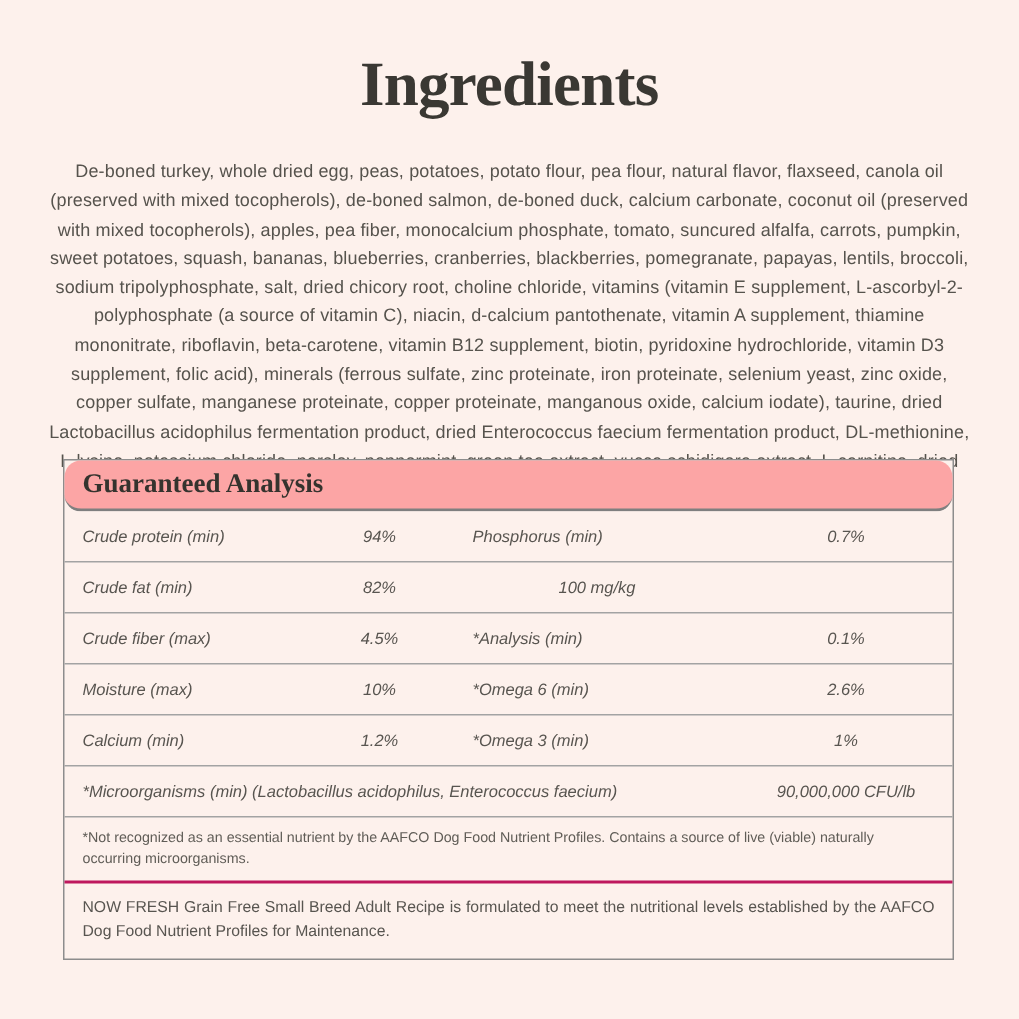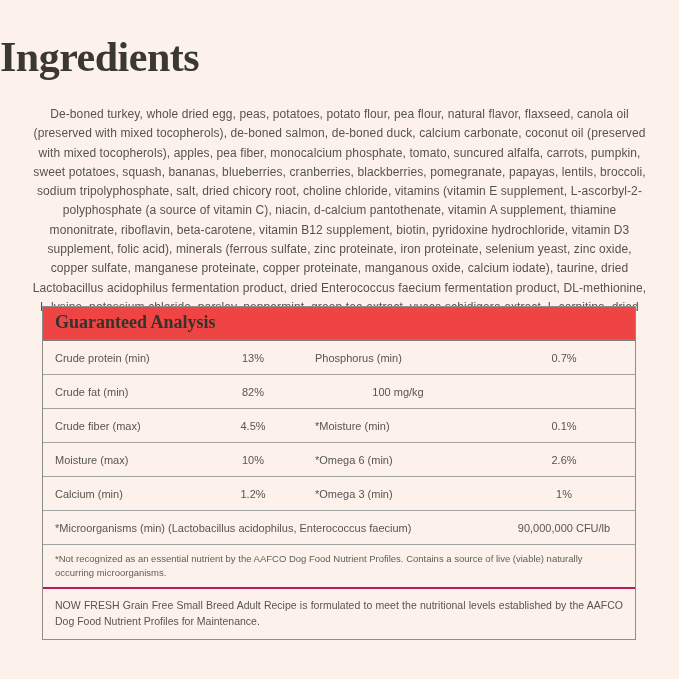--- a/index.html
+++ b/index.html
@@ -12,21 +12,21 @@
     background: #fdf1ec;
     position: relative;
     overflow: hidden;
     font-family: "Liberation Sans", sans-serif;
   }
   .page-title {
     position: absolute;
     top: 33px;
     left: 0;
     width: 679px;
-    text-align: left;
+    text-align: center;
     font-family: "Liberation Serif", serif;
     font-size: 42px;
     font-weight: 600;
     letter-spacing: -0.5px;
     color: #3a3833;
   }
   .ingredients-paragraph {
     position: absolute;
     top: 105px;
     left: 29px;
@@ -40,36 +40,38 @@
   .ga-table {
     position: absolute;
     left: 42px;
     top: 306px;
     width: 594px;
     border: 1px solid #8d8d8d;
     background: #fdf1ec;
     box-sizing: border-box;
   }
   .ga-header {
-    background: #ef4444;
+    background: #fca5a5;
     border-bottom: 2px solid #7f7f7f;
     padding: 5px 0 6px 12px;
     font-family: "Liberation Serif", serif;
     font-size: 18px;
     font-weight: 600;
     color: #35332e;
+    border-radius: 11px;
   }
   .ga-row {
     display: grid;
     grid-template-columns: 160px 100px 190px 1fr;
     align-items: center;
     height: 33px;
     border-bottom: 1px solid #a3a3a3;
     font-size: 11px;
     color: #585550;
+    font-style: italic;
   }
   .ga-row .lbl {
     padding-left: 12px;
     white-space: nowrap;
   }
   .ga-row .val {
     text-align: center;
     white-space: nowrap;
   }
   .ga-row .span3 {
@@ -96,35 +98,35 @@
 <div class="page-title">Ingredients</div>
 
 <div class="ingredients-paragraph">De-boned turkey, whole dried egg, peas, potatoes, potato flour, pea flour, natural flavor, flaxseed, canola oil (preserved with mixed tocopherols), de-boned salmon, de-boned duck, calcium carbonate, coconut oil (preserved with mixed tocopherols), apples, pea fiber, monocalcium phosphate, tomato, suncured alfalfa, carrots, pumpkin, sweet potatoes, squash, bananas, blueberries, cranberries, blackberries, pomegranate, papayas, lentils, broccoli, sodium tripolyphosphate, salt, dried chicory root, choline chloride, vitamins (vitamin E supplement, L-ascorbyl-2-polyphosphate (a source of vitamin C), niacin, d-calcium pantothenate, vitamin A supplement, thiamine mononitrate, riboflavin, beta-carotene, vitamin B12 supplement, biotin, pyridoxine hydrochloride, vitamin D3 supplement, folic acid), minerals (ferrous sulfate, zinc proteinate, iron proteinate, selenium yeast, zinc oxide, copper sulfate, manganese proteinate, copper proteinate, manganous oxide, calcium iodate), taurine, dried Lactobacillus acidophilus fermentation product, dried Enterococcus faecium fermentation product, DL-methionine, L-lysine, potassium chloride, parsley, peppermint, green tea extract, yucca schidigera extract, L-carnitine, dried rosemary.</div>
 
 <div class="ga-table">
 
   <div class="ga-header">Guaranteed Analysis</div>
 
   <div class="ga-row">
     <div class="lbl">Crude protein (min)</div>
-    <div class="val">13%</div>
+    <div class="val">94%</div>
     <div class="lbl">Phosphorus (min)</div>
     <div class="val">0.7%</div>
   </div>
 
   <div class="ga-row">
     <div class="lbl">Crude fat (min)</div>
     <div class="val">82%</div>
     <div class="val">100 mg/kg</div>
   </div>
 
   <div class="ga-row">
     <div class="lbl">Crude fiber (max)</div>
     <div class="val">4.5%</div>
-    <div class="lbl">*Moisture (min)</div>
+    <div class="lbl">*Analysis (min)</div>
     <div class="val">0.1%</div>
   </div>
 
   <div class="ga-row">
     <div class="lbl">Moisture (max)</div>
     <div class="val">10%</div>
     <div class="lbl">*Omega 6 (min)</div>
     <div class="val">2.6%</div>
   </div>
 

